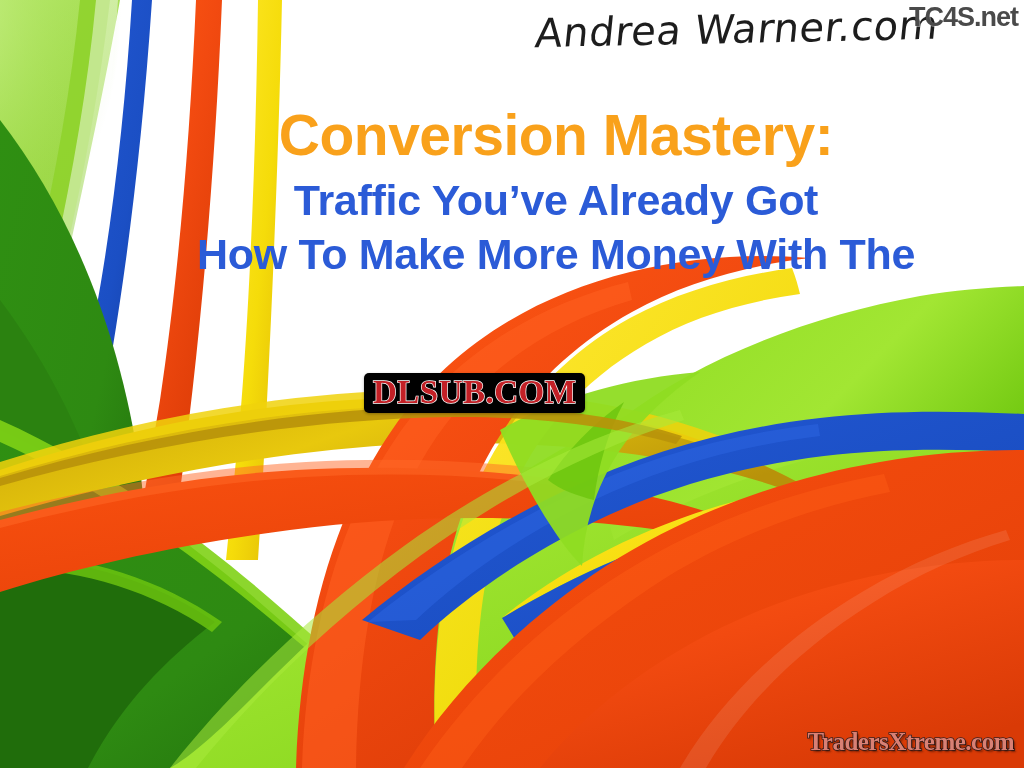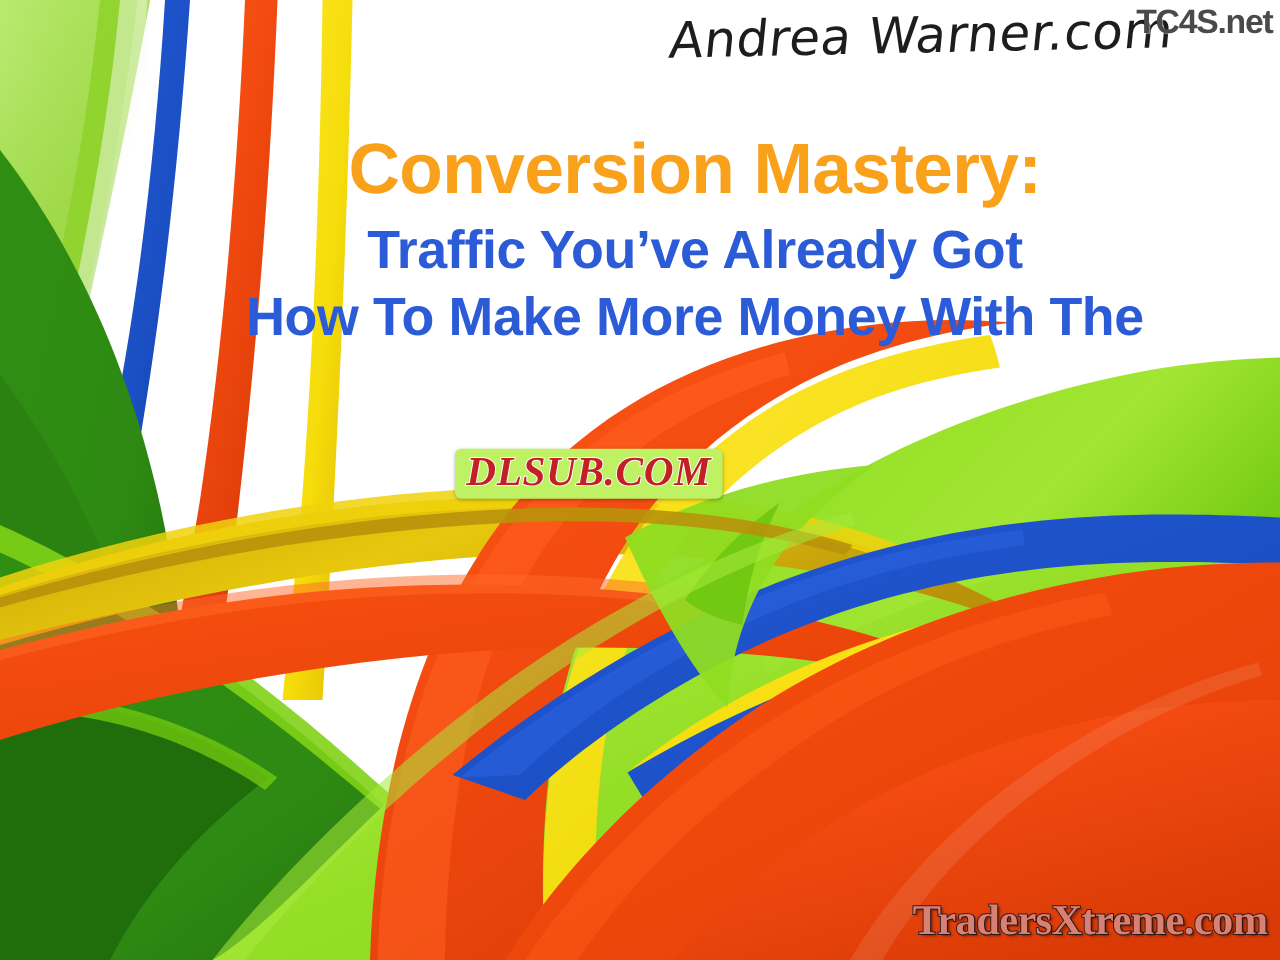--- a/index.html
+++ b/index.html
@@ -80,48 +80,47 @@
     color: #4a4a4a;
     letter-spacing: -1px;
     text-shadow: 1px 1px 0 rgba(255,255,255,0.45);
     white-space: nowrap;
   }
 
   
   #dlsub-badge {
     position: absolute;
     left: 364px;
-    top: 359px;
+    top: 373px;
     z-index: 7;
-    background: #bef264;
+    background: #000000;
     border-radius: 5px;
     padding: 3px 9px 4px 9px;
     box-shadow: 0 1px 3px rgba(0,0,0,0.30);
     line-height: 1;
-    font-style: italic;
   }
   #dlsub-text {
     font-family: "Liberation Serif", serif;
     font-size: 33px;
     font-weight: bold;
     color: #C32026;
     letter-spacing: 0.5px;
     -webkit-text-stroke: 1.4px #ffffff;
     paint-order: stroke fill;
     white-space: nowrap;
   }
 
   
   #traders-watermark {
     position: absolute;
     right: 10px;
     bottom: 12px;
     z-index: 7;
     font-family: "Liberation Serif", serif;
-    font-size: 34px;
+    font-size: 25px;
     font-weight: bold;
     color: #D98074;
     letter-spacing: -0.5px;
     -webkit-text-stroke: 1.6px #3a2020;
     paint-order: stroke fill;
     text-shadow: 2px 2px 2px rgba(0,0,0,0.45);
     white-space: nowrap;
   }
 </style>
 </head>

